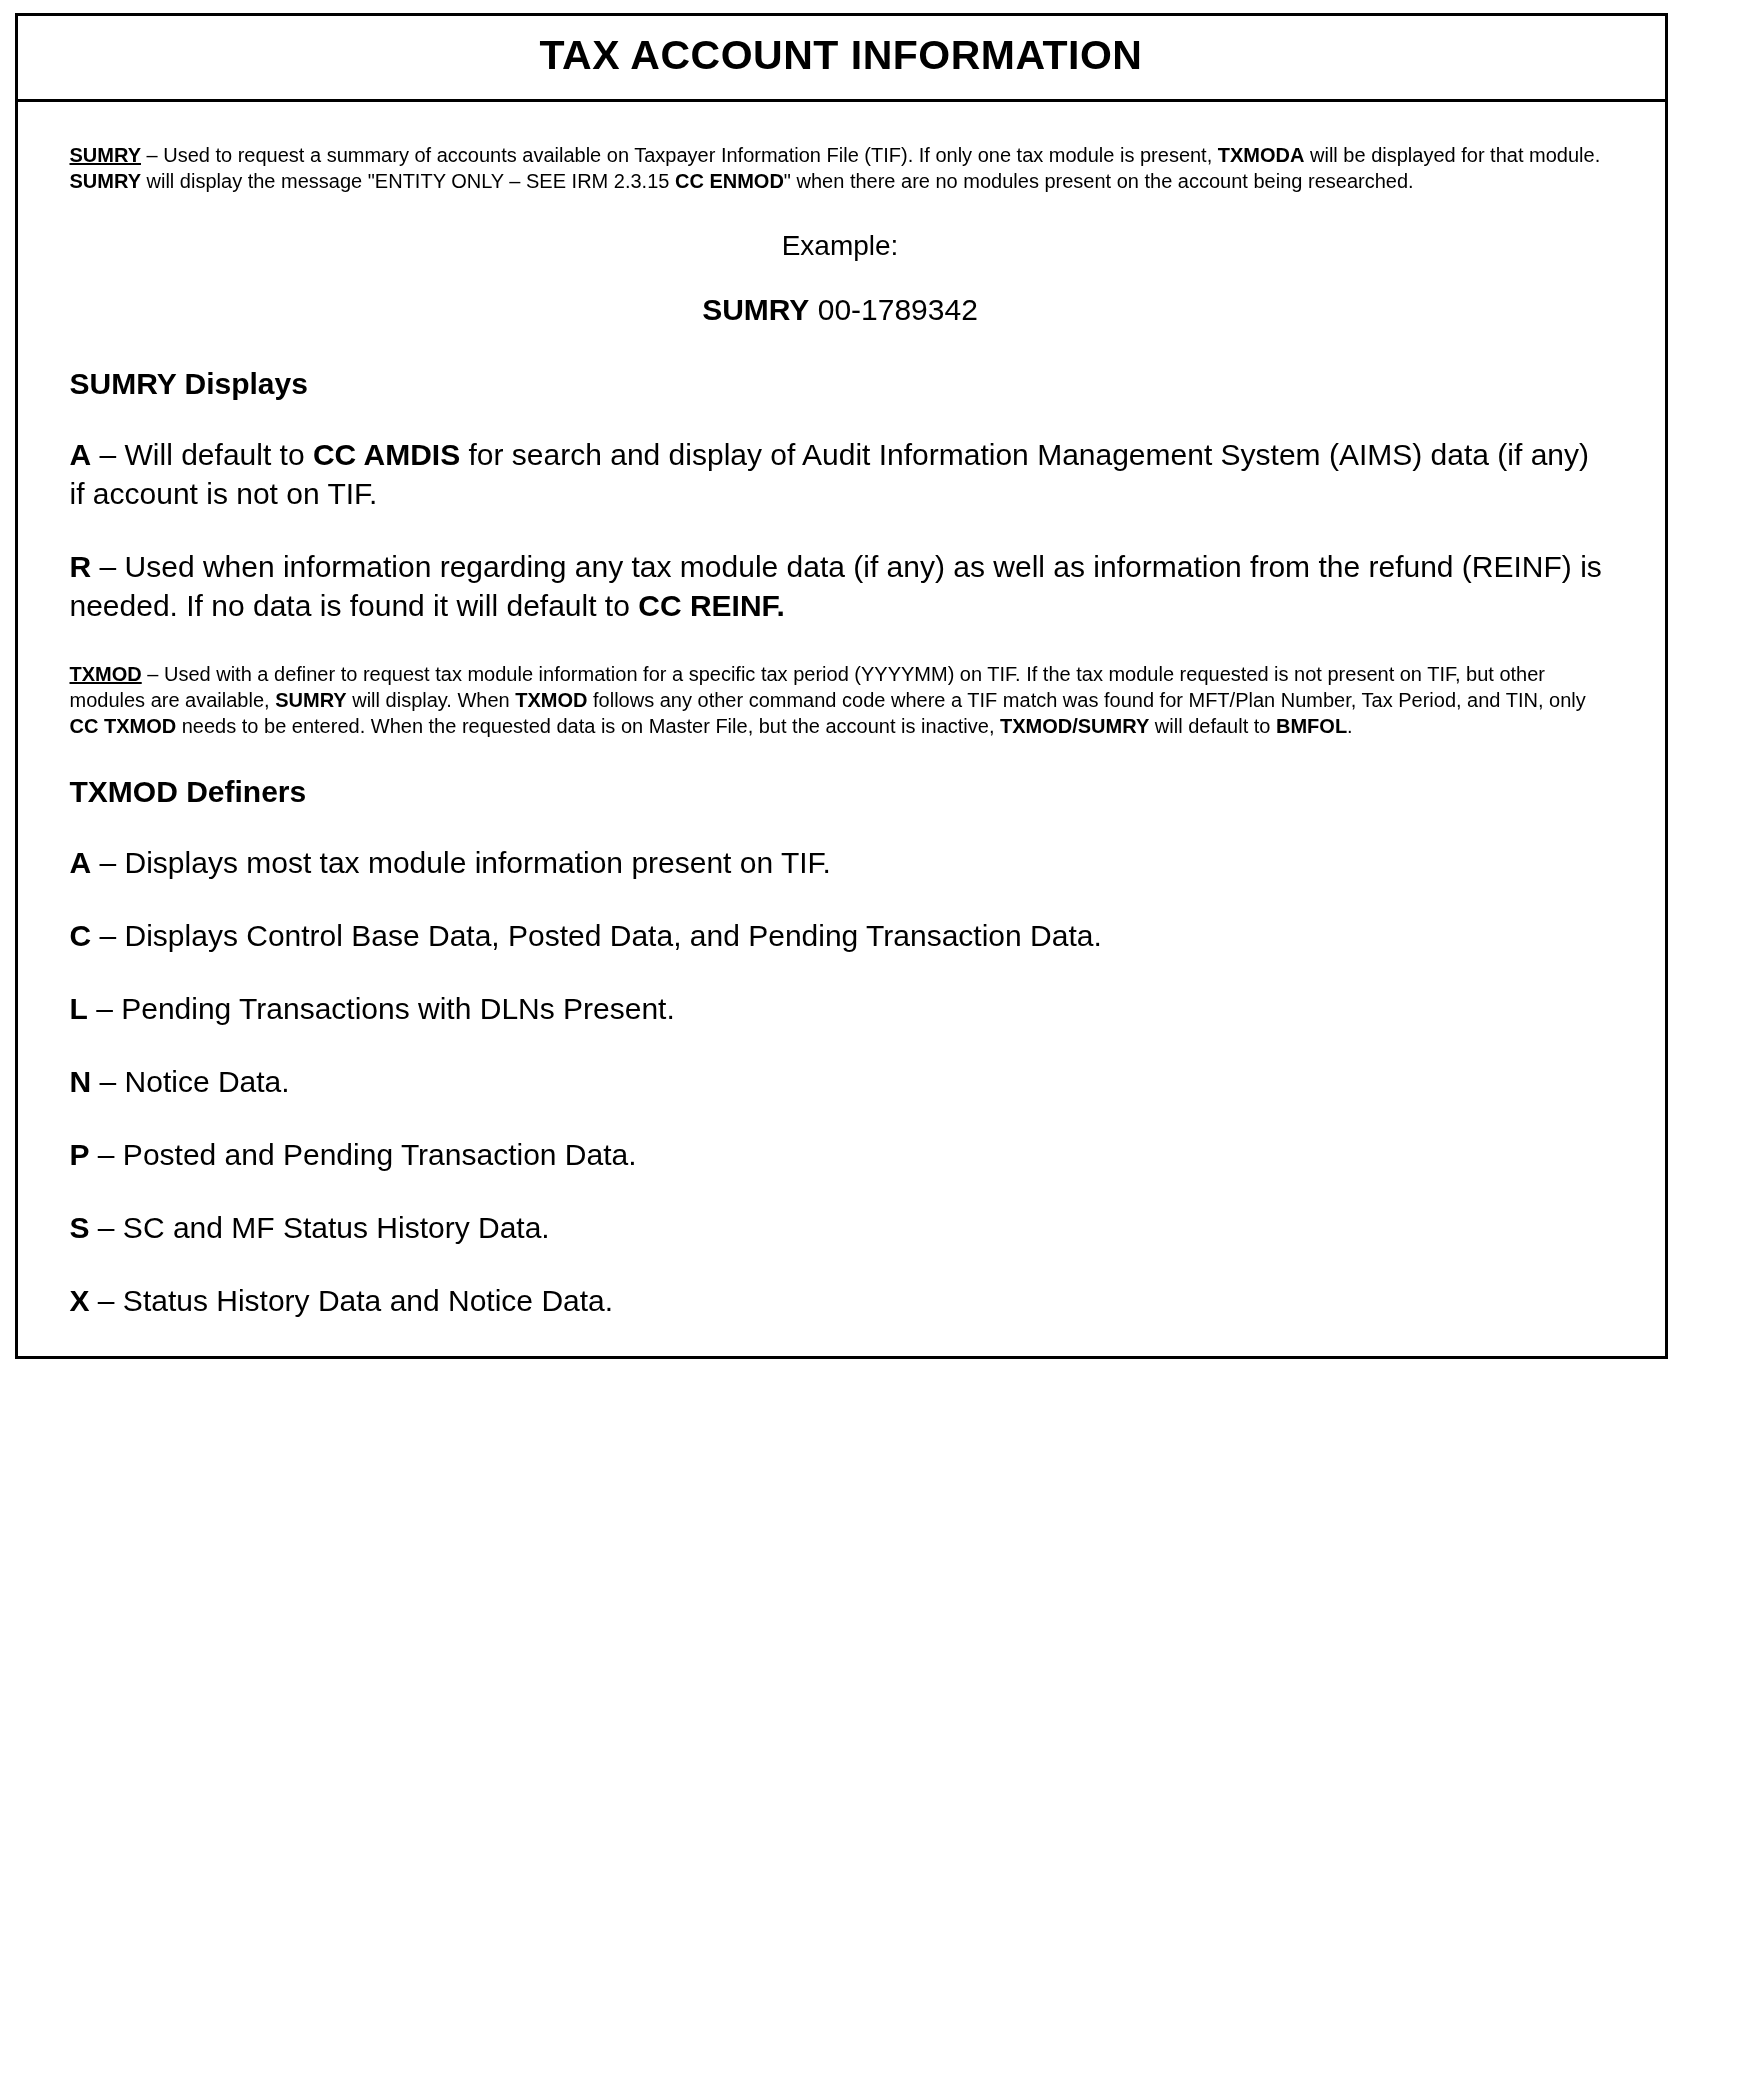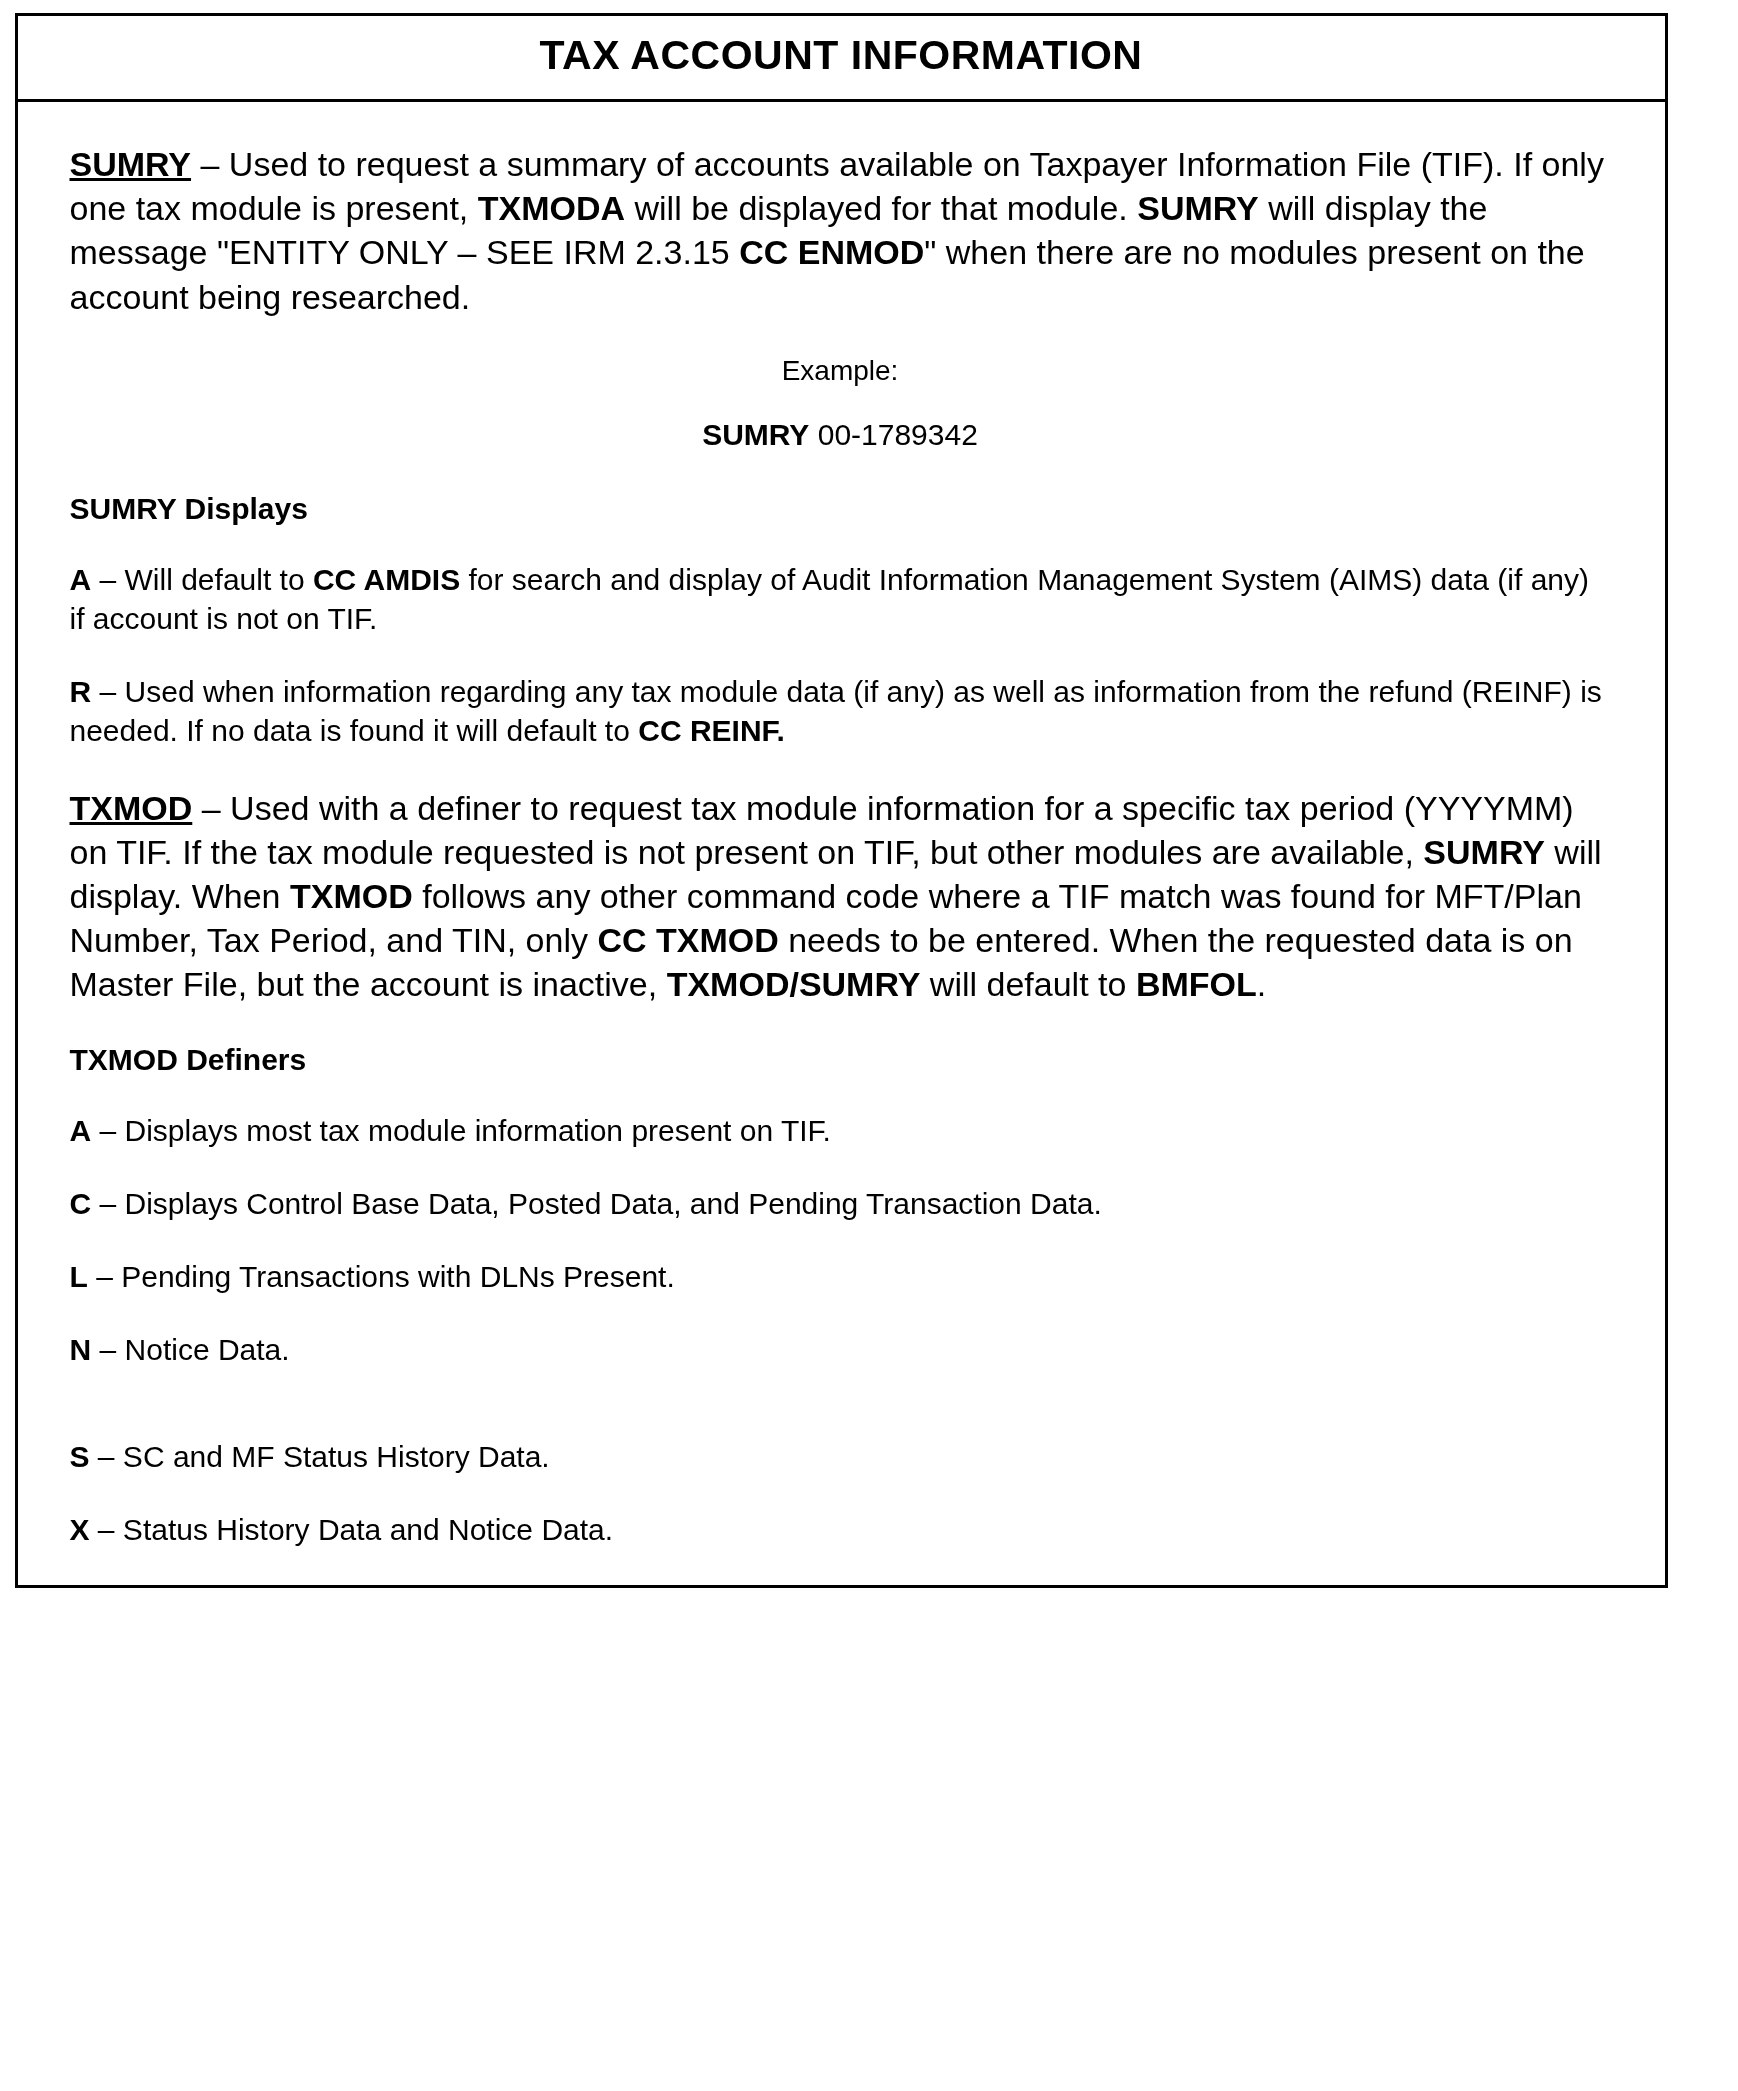--- a/index.html
+++ b/index.html
@@ -28,21 +28,21 @@
   }
   .doc-title {
     font-size: 41px;
     font-weight: bold;
     letter-spacing: 0.5px;
   }
   .doc-body {
     padding: 40px 54px 36px 52px;
   }
   p.para {
-    font-size: 34px;
+    font-size: 20px;
     line-height: 1.30;
     margin: 0 0 0 0;
   }
   .block-gap {
     height: 36px;
   }
   .block-gap-sm {
     height: 27px;
   }
   .center {
@@ -123,20 +123,21 @@
       <div class="list-gap"></div>
 
       <p class="definer-line"><span class="b">L</span><span> – Pending Transactions with DLNs Present.</span></p>
 
       <div class="list-gap"></div>
 
       <p class="definer-line"><span class="b">N</span><span> – Notice Data.</span></p>
 
       <div class="list-gap"></div>
 
+      <p class="definer-line"><span class="b">P</span><span> – Posted and Pending Transaction Data.</span></p>
 
       <div class="list-gap"></div>
 
       <p class="definer-line"><span class="b">S</span><span> – SC and MF Status History Data.</span></p>
 
       <div class="list-gap"></div>
 
       <p class="definer-line"><span class="b">X</span><span> – Status History Data and Notice Data.</span></p>
 
     </div>

